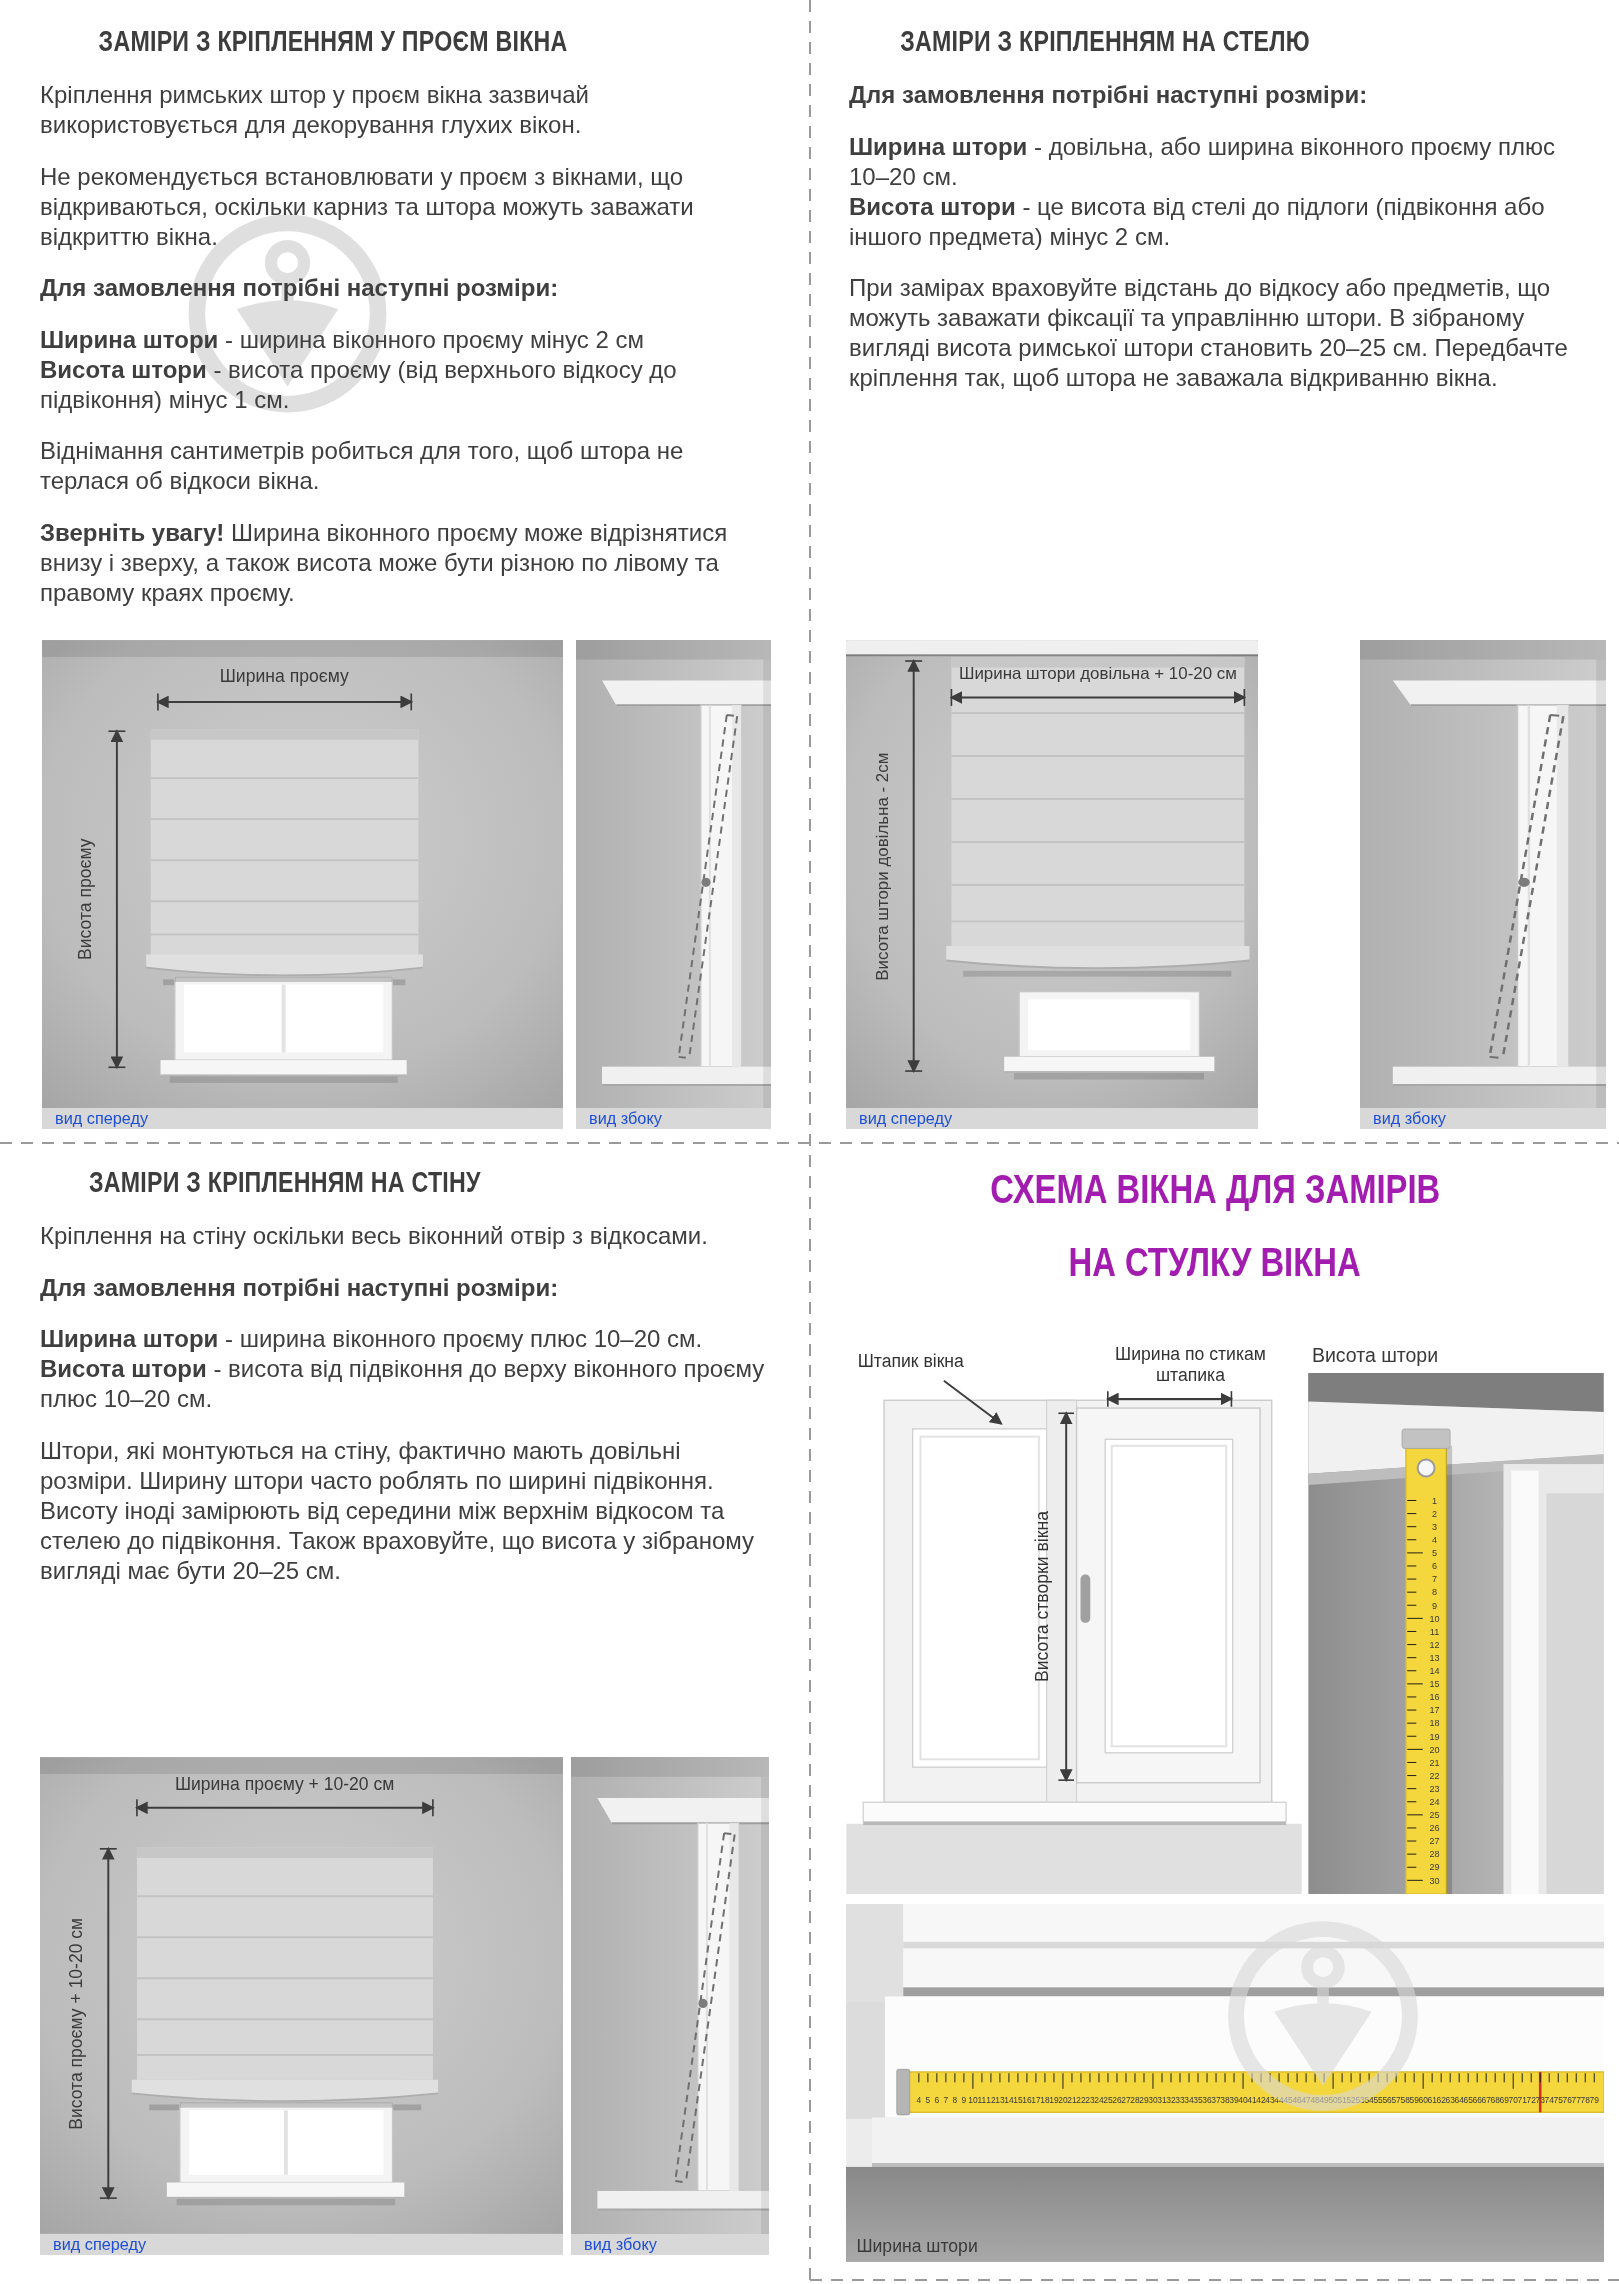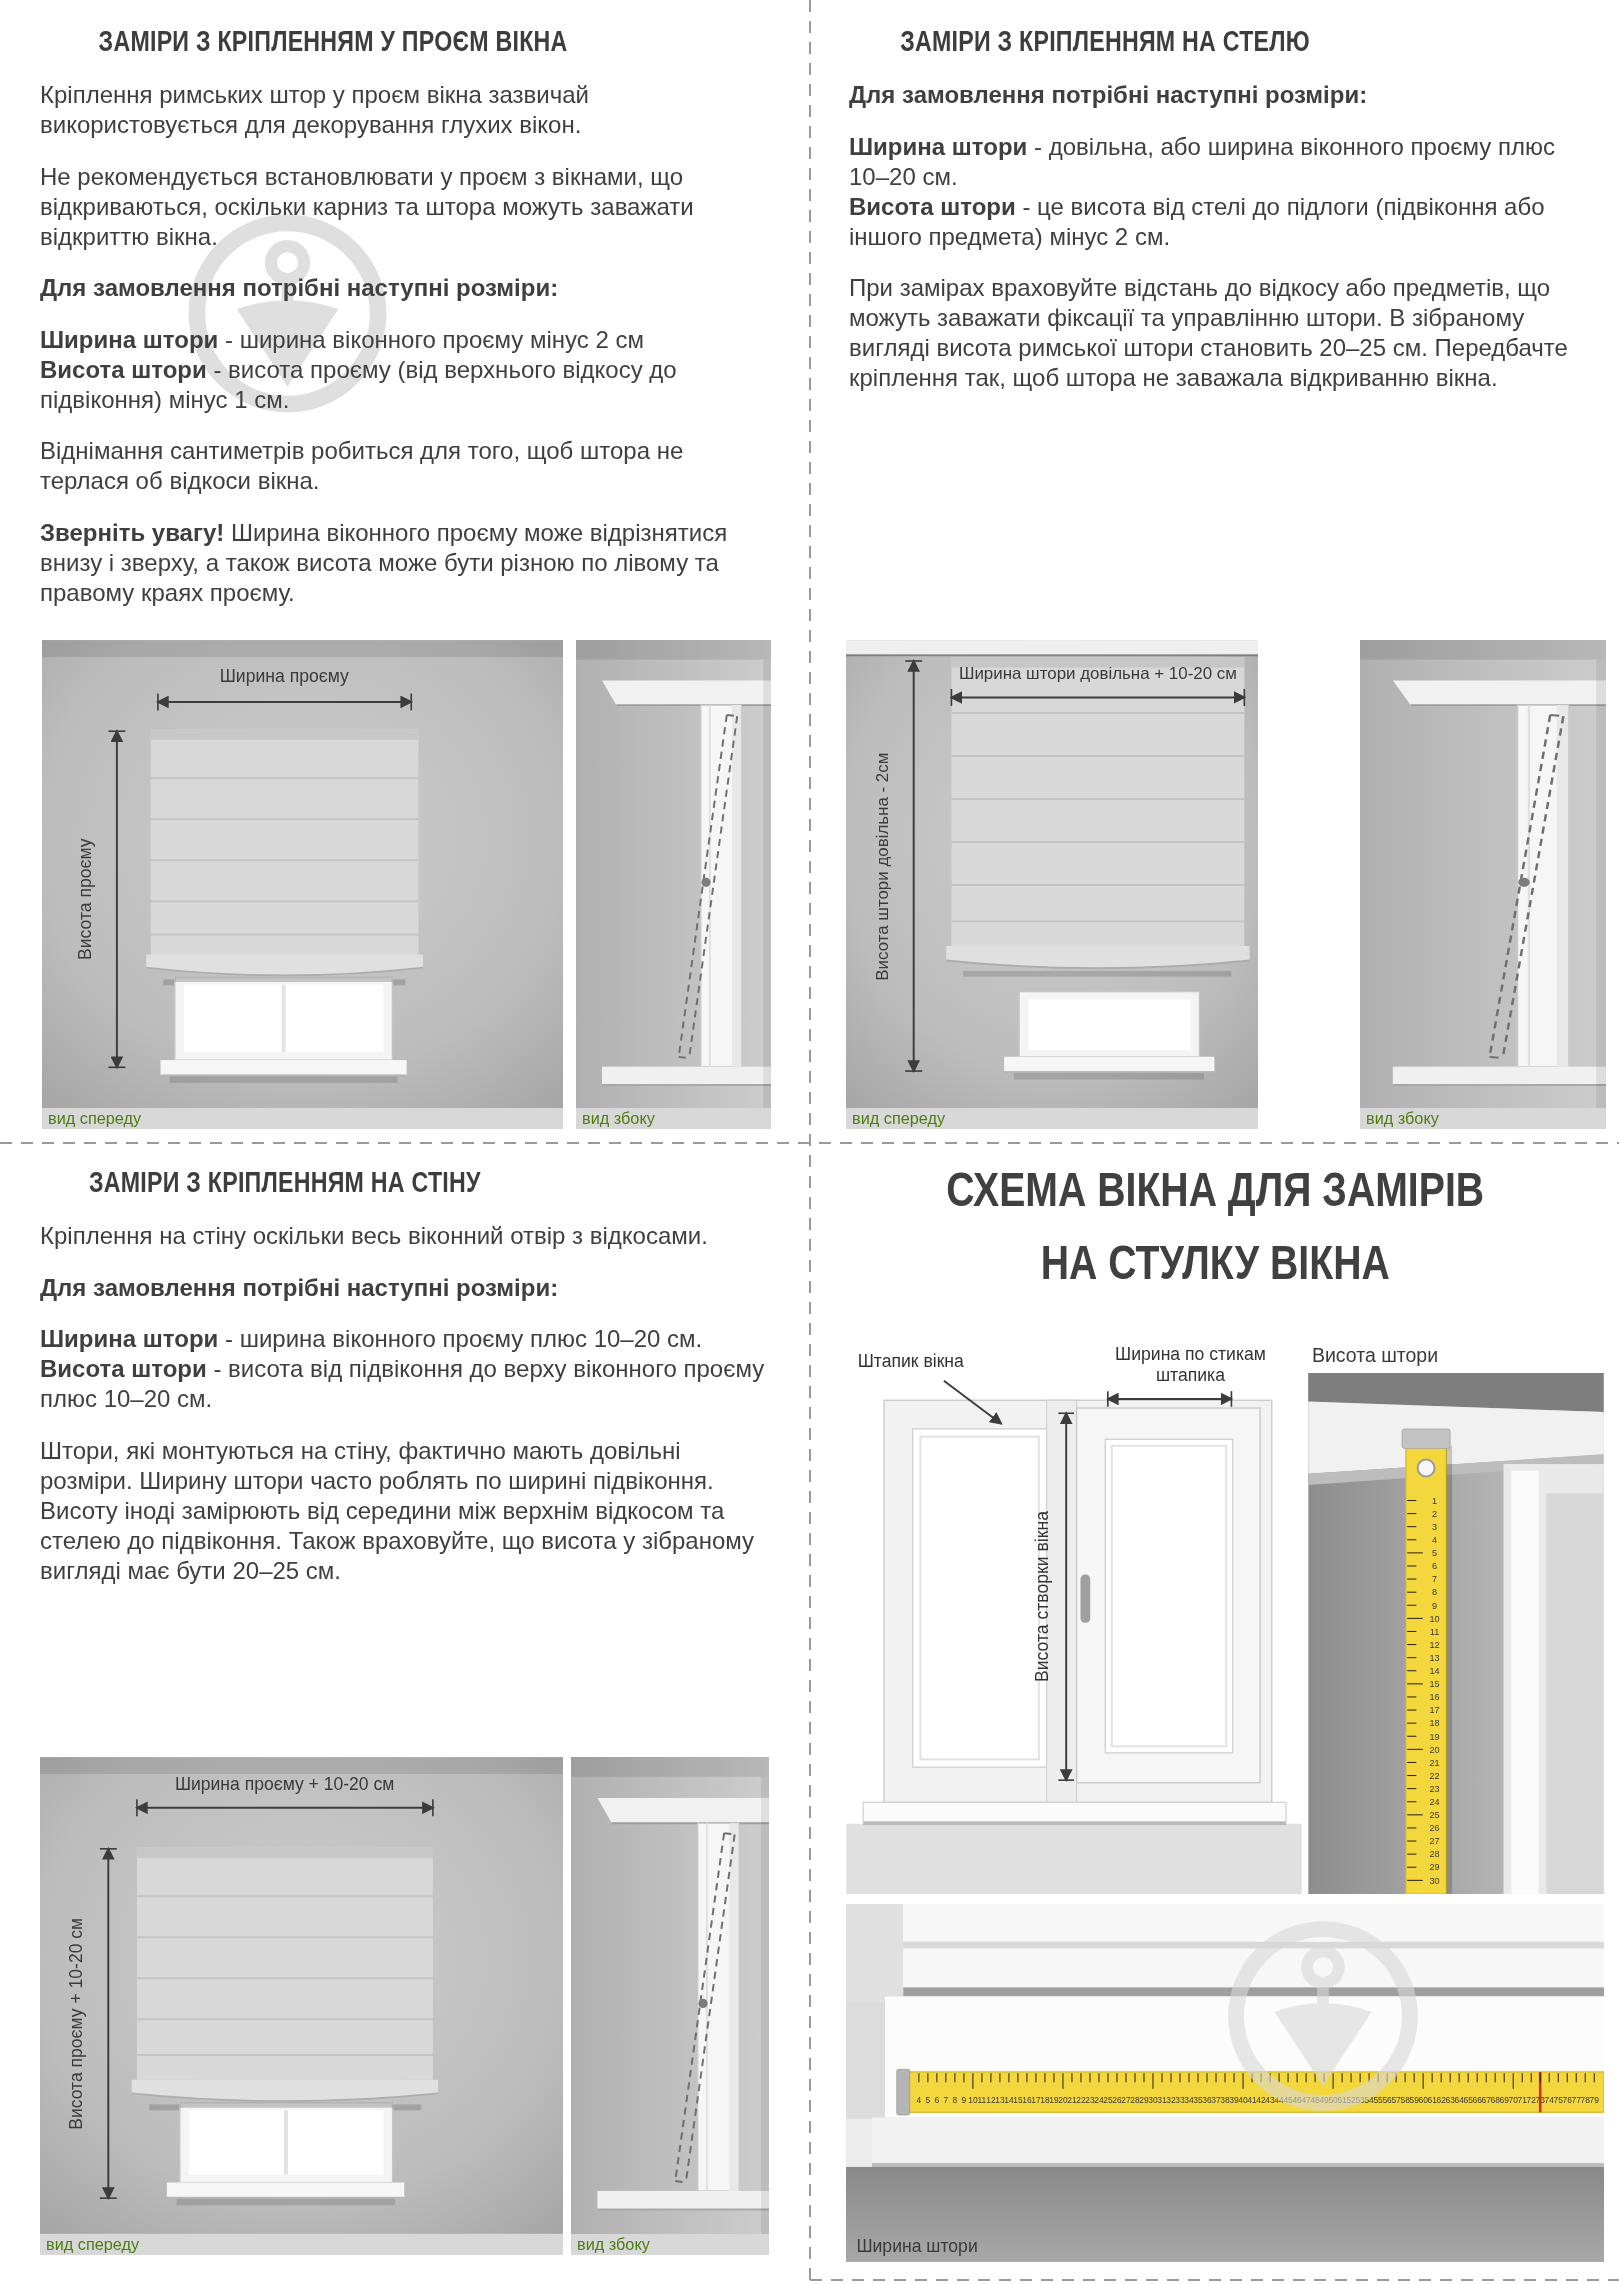--- a/index.html
+++ b/index.html
@@ -20,25 +20,25 @@
   .col p{font-size:24px;line-height:30px;margin-bottom:21.5px}
   .col p.order{font-weight:700}
   .col p b{font-weight:700}
   .dims{margin-bottom:21.5px}
   .dims p{margin-bottom:0}
 
   
   .fig{position:absolute;z-index:1;overflow:hidden}
   .fig svg{position:absolute;left:0;top:0;display:block}
   .figcap{position:absolute;left:0;right:0;bottom:0;height:21px;background:#d8d8d8;
-          color:#4d7c0f;font-size:16.3px;line-height:21px;padding-left:6px}
+          color:#1d4ed8;font-size:16.3px;line-height:21px;padding-left:13px}
 
   
   .bigtitle{position:absolute;left:810px;top:1153px;width:810px;text-align:center;z-index:2}
-  .bigtitle .line{font-weight:700;font-size:49px;line-height:73px;color:#404040}
+  .bigtitle .line{font-weight:700;font-size:41px;line-height:73px;color:#a21caf}
   .bigtitle .line span{display:inline-block;transform:scaleX(.80);white-space:nowrap}
 
   
   .panel{position:absolute;overflow:hidden}
   .panel svg{display:block;position:absolute;left:0;top:0}
   .slabel{position:absolute;font-size:17.6px;line-height:21px;color:#333;z-index:3;text-align:center}
   .slabel.left{text-align:center}
   .rot{transform:rotate(-90deg);transform-origin:center center;white-space:nowrap}
   .photocap{position:absolute;left:10.4px;bottom:5.2px;font-size:17.6px;color:#3a3a3a;z-index:3}
   .photohead{position:absolute;left:3.9px;top:1.3px;font-size:19.5px;color:#3a3a3a;z-index:3}

